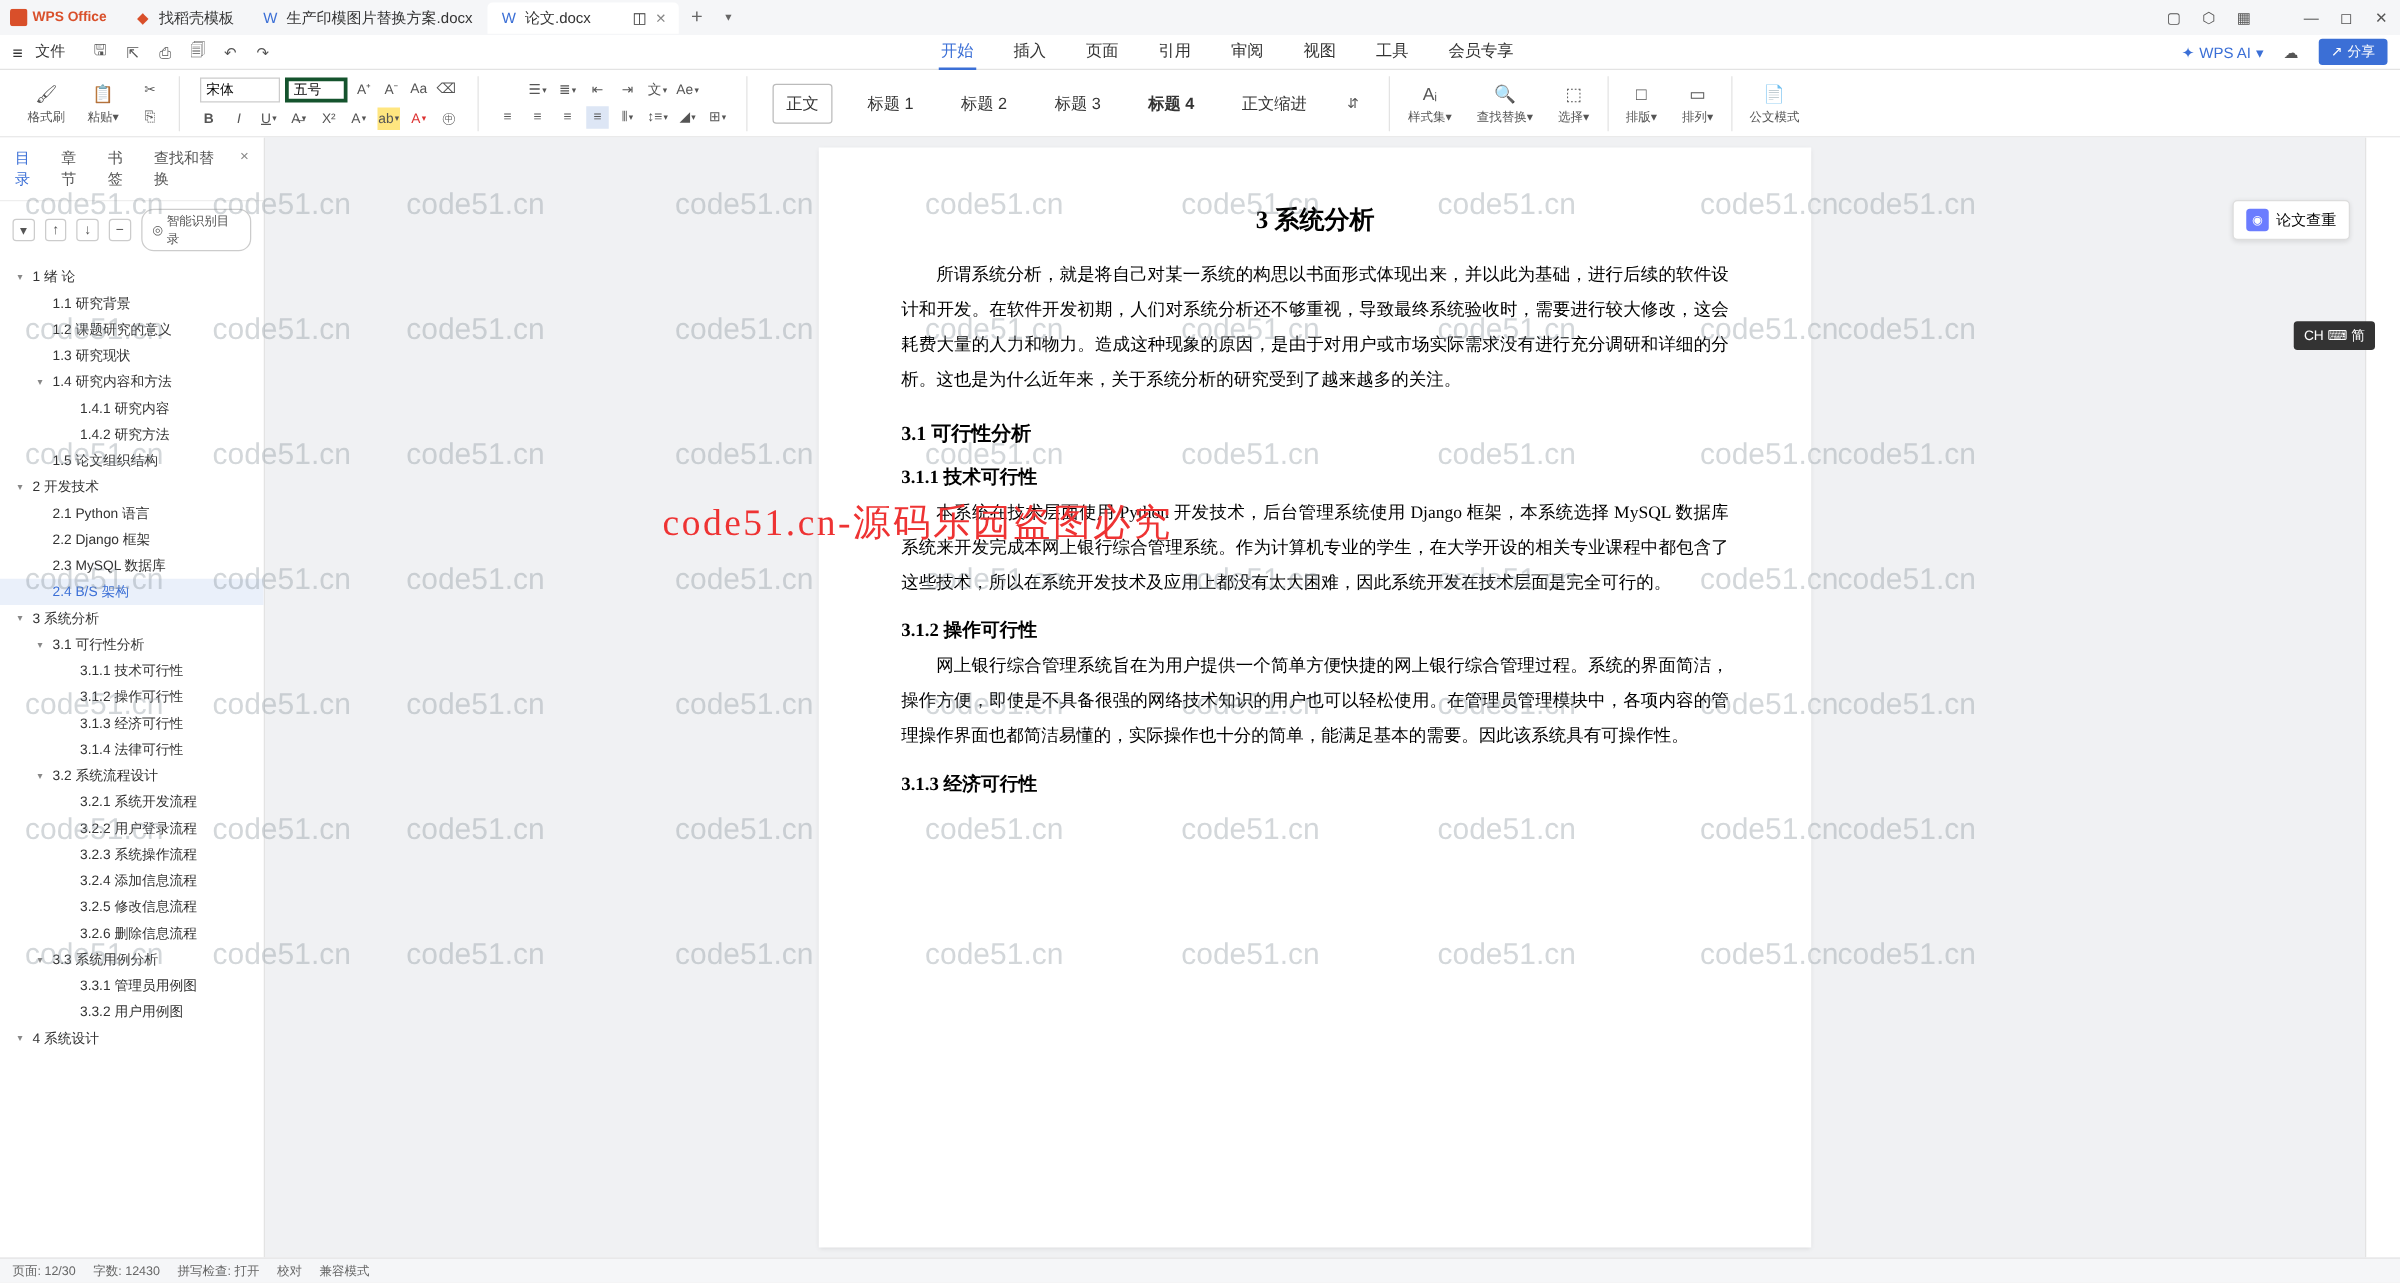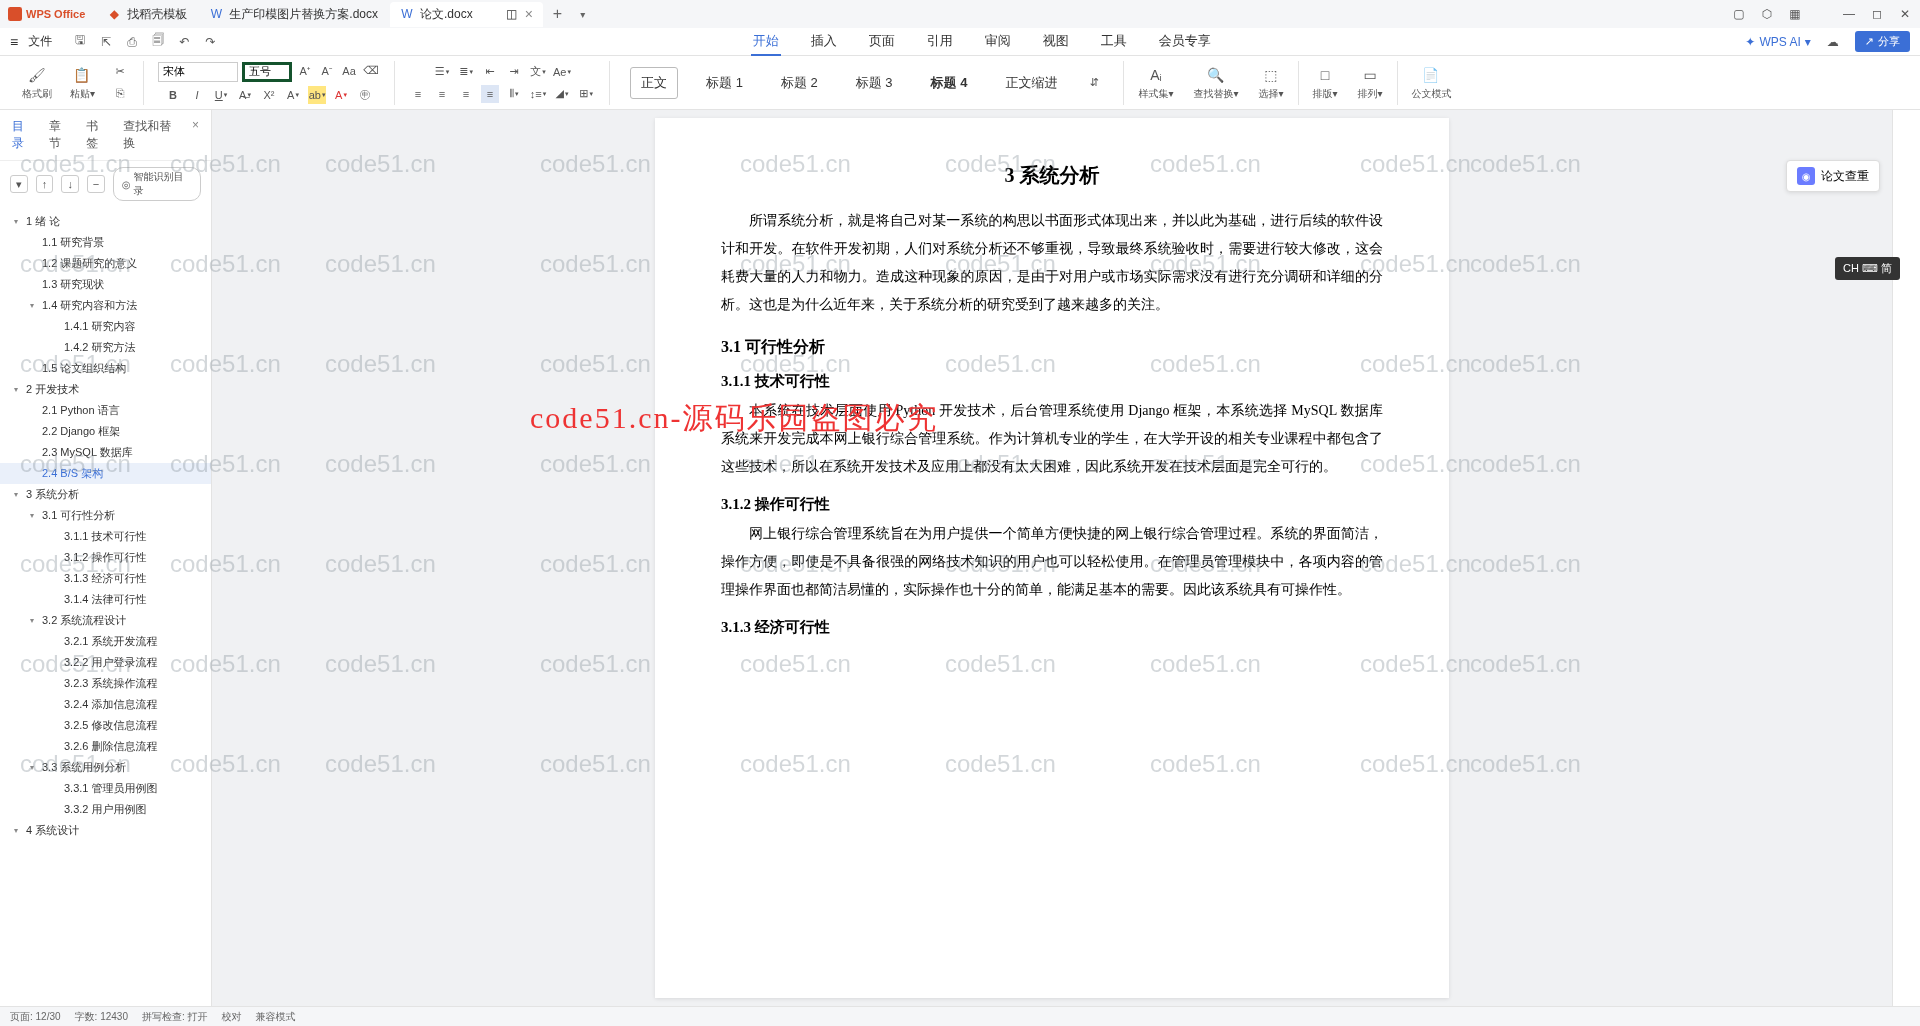--- a/index.html
+++ b/index.html
@@ -26,21 +26,21 @@
 .menu-tab.active{color:#3b6fd6;border-bottom:2px solid #3b6fd6;font-weight:500;}
 .menu-right{display:flex;gap:14px;align-items:center;}
 .wps-ai{font-size:12px;color:#3b6fd6;display:flex;align-items:center;gap:4px;}
 .share-btn{background:#3b6fd6;color:#fff;font-size:11px;padding:3px 10px;border-radius:3px;display:flex;align-items:center;gap:4px;}
 .ribbon{height:54px;background:#fff;display:flex;align-items:center;padding:4px 10px;border-bottom:1px solid #e3e3e3;gap:8px;}
 .ribbon-group{display:flex;flex-direction:column;align-items:center;justify-content:center;gap:2px;padding:0 6px;}
 .ribbon-group.row{flex-direction:row;gap:6px;}
 .ribbon-sep{width:1px;height:44px;background:#e3e3e3;}
 .rb-icon{width:20px;height:20px;color:#555;display:flex;align-items:center;justify-content:center;font-size:14px;}
 .rb-label{font-size:10px;color:#555;}
-.font-select{border:1px solid #ccc;font-size:11px;padding:1px 4px;background:#fff;width:80px;}
+.font-select{border:1px solid #ccc;font-size:11px;padding:1px 4px;background:#fff;width:64px;}
 .size-select{border:3px solid #14532d;font-size:11px;padding:1px 4px;background:#fff;width:50px;}
 .rb-btn{width:18px;height:18px;color:#555;font-size:11px;display:flex;align-items:center;justify-content:center;}
 .rb-btn.dd::after{content:"▾";font-size:7px;margin-left:1px;}
 .style-pane{display:flex;gap:18px;align-items:center;padding:0 12px;}
 .style-item{font-size:13px;color:#333;padding:6px 10px;}
 .style-item.boxed{border:1px solid #bbb;border-radius:3px;}
 .style-item.bold{font-weight:bold;}
 .content-area{display:flex;height:calc(100% - 130px);}
 .sidebar{width:212px;background:#fff;border-right:1px solid #e3e3e3;display:flex;flex-direction:column;}
 .sidebar-tabs{display:flex;gap:16px;padding:8px 12px;font-size:12px;color:#555;border-bottom:1px solid #eee;}

